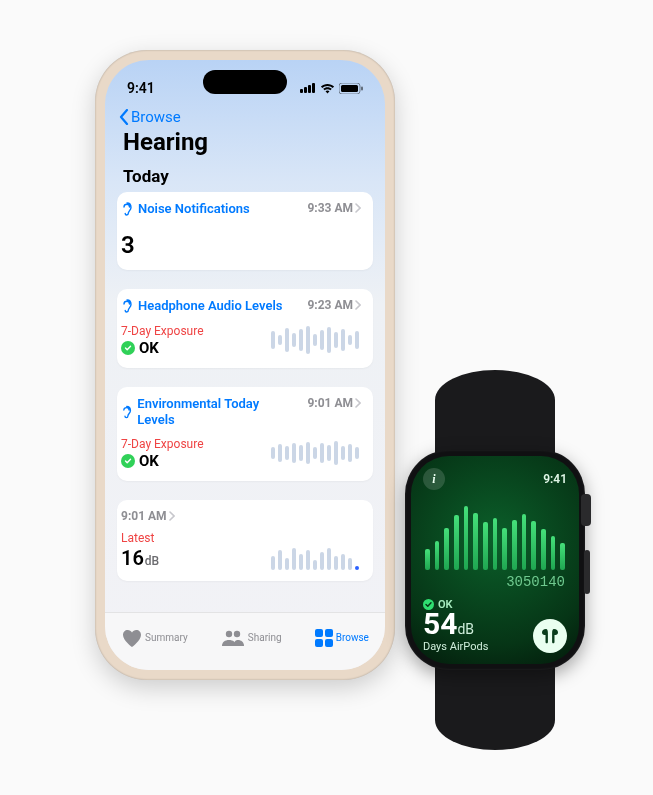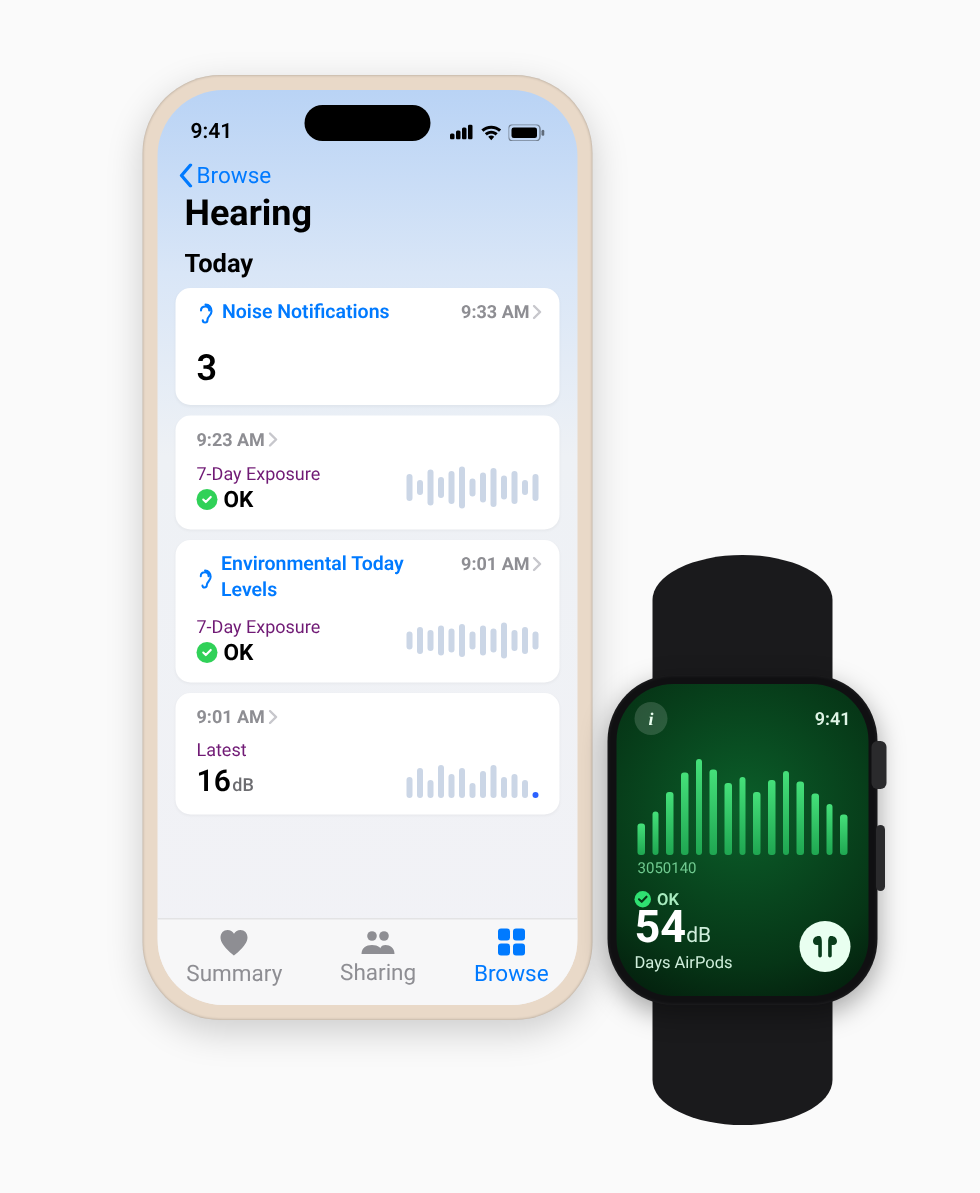--- a/index.html
+++ b/index.html
@@ -79,22 +79,22 @@
   }
   .section-label {
     font-size: 17px;
     font-weight: 700;
     padding: 4px 6px 6px 6px;
     color: #000;
   }
   .card {
     background: #fff;
     border-radius: 10px;
-    padding: 9px 12px 11px 14px;
-    margin-bottom: 7px;
+    padding: 9px 12px 11px 4px;
+    margin-bottom: 19px;
     box-shadow: 0 1px 2px rgba(0,0,0,0.04);
   }
   .card-header {
     display: flex;
     justify-content: space-between;
     align-items: flex-start;
   }
   .card-title {
     display: flex;
     align-items: center;
@@ -113,21 +113,21 @@
     font-size: 12px;
     font-weight: bold;
   }
   .card-body {
     display: flex;
     justify-content: space-between;
     align-items: flex-end;
     margin-top: 8px;
   }
   .big-value { font-size: 24px; font-weight: 600; color: #000; }
-  .sub-label { font-size: 12px; color: #701a75; margin-bottom: 1px; }
+  .sub-label { font-size: 12px; color: #ef4444; margin-bottom: 1px; }
   .ok-row { display: flex; align-items: center; gap: 4px; }
   .ok-badge {
     width: 14px; height: 14px; border-radius: 50%;
     background: #30d158; display: flex; align-items: center; justify-content: center;
   }
   .ok-text { font-size: 15px; font-weight: 700; color: #000; }
   .unit { font-size: 12px; font-weight: 500; color: #6c6c70; margin-left: 1px; }
   .spark {
     width: 90px; height: 34px;
     display: flex; align-items: center; gap: 3px;
@@ -143,22 +143,22 @@
   .tabbar {
     height: 58px;
     background: rgba(247,247,248,0.94);
     border-top: 1px solid rgba(0,0,0,0.08);
     display: flex;
     justify-content: space-around;
     align-items: center;
     padding-bottom: 8px;
   }
   .tab {
-    display: flex; flex-direction: column; align-items: center;
-    font-size: 15px; color: #8e8e93; gap: 2px;
+    display: flex; align-items: center;
+    font-size: 10px; color: #8e8e93; gap: 2px;
   }
   .tab.active { color: #007aff; }
 
   
   .watch {
     position: absolute;
     right: 58px;
     top: 380px;
     width: 200px;
     height: 360px;
@@ -207,22 +207,22 @@
     color:#eafff0;
   }
   .w-bars {
     display:flex; align-items:flex-end; gap:5px;
     height:70px; margin-top:10px; padding: 0 2px;
   }
   .w-bars .wb {
     flex:1; background: linear-gradient(#45e07a, #1fa651); border-radius:2px;
   }
   .w-scale {
-    display:flex; justify-content:flex-start;
-    font-size:10px; color:#6fc98f; margin-top:4px; padding:0 2px;
+    display:flex; justify-content:flex-end;
+    font-size:14px; color:#6fc98f; margin-top:4px; padding:0 2px;font-family:Liberation Mono, monospace;
   }
   .w-ok { display:flex; align-items:center; gap:4px; margin-top:8px; font-size:11px; color:#a9edc0; font-weight:600; }
   .w-ok-badge { width:11px; height:11px; border-radius:50%; background:#2fe071; display:flex; align-items:center; justify-content:center; }
   .w-bot {
     display:flex; justify-content:space-between; align-items:flex-end; margin-top:-2px;
   }
   .w-val { font-size:30px; font-weight:700; color:#fff; line-height:1; }
   .w-unit { font-size:14px; color:#cfeedb; }
   .w-sub { font-size:11px; color:#cfeedb; margin-top:1px; }
   .airpods-btn {
@@ -284,20 +284,26 @@
               </svg>
           </div>
         </div>
         <div class="card-body" style="margin-top:14px">
           <div class="big-value">3</div>
         </div>
       </div>
 
       <div class="card">
         <div class="card-header">
+          <div class="card-title">
+            <svg width="12" height="14" viewBox="0 0 12 14">
+                <path d="M6 1 C8.5 1 10 3 10 5.5 C10 7 9.3 7.8 8.6 8.6 C7.9 9.4 7.3 10.2 7.3 11.3 C7.3 12.3 6.6 13 5.7 13 C4.8 13 4.2 12.3 4.2 11.5 M3 5 C3 3.3 4.3 2.3 6 2.3 C7.5 2.3 8.5 3.4 8.5 5" stroke="#007aff" stroke-width="1.4" fill="none" stroke-linecap="round"></path>
+              </svg>
+            <span>Headphone Audio Levels</span>
+          </div>
           <div class="card-time">
             <span>9:23 AM</span>
             <svg width="6" height="10" viewBox="0 0 6 10">
                 <path d="M1 1 L5 5 L1 9" stroke="#c7c7cc" stroke-width="1.6" fill="none" stroke-linecap="round"></path>
               </svg>
           </div>
         </div>
         <div class="card-body">
           <div>
             <div class="sub-label">7-Day Exposure</div>

